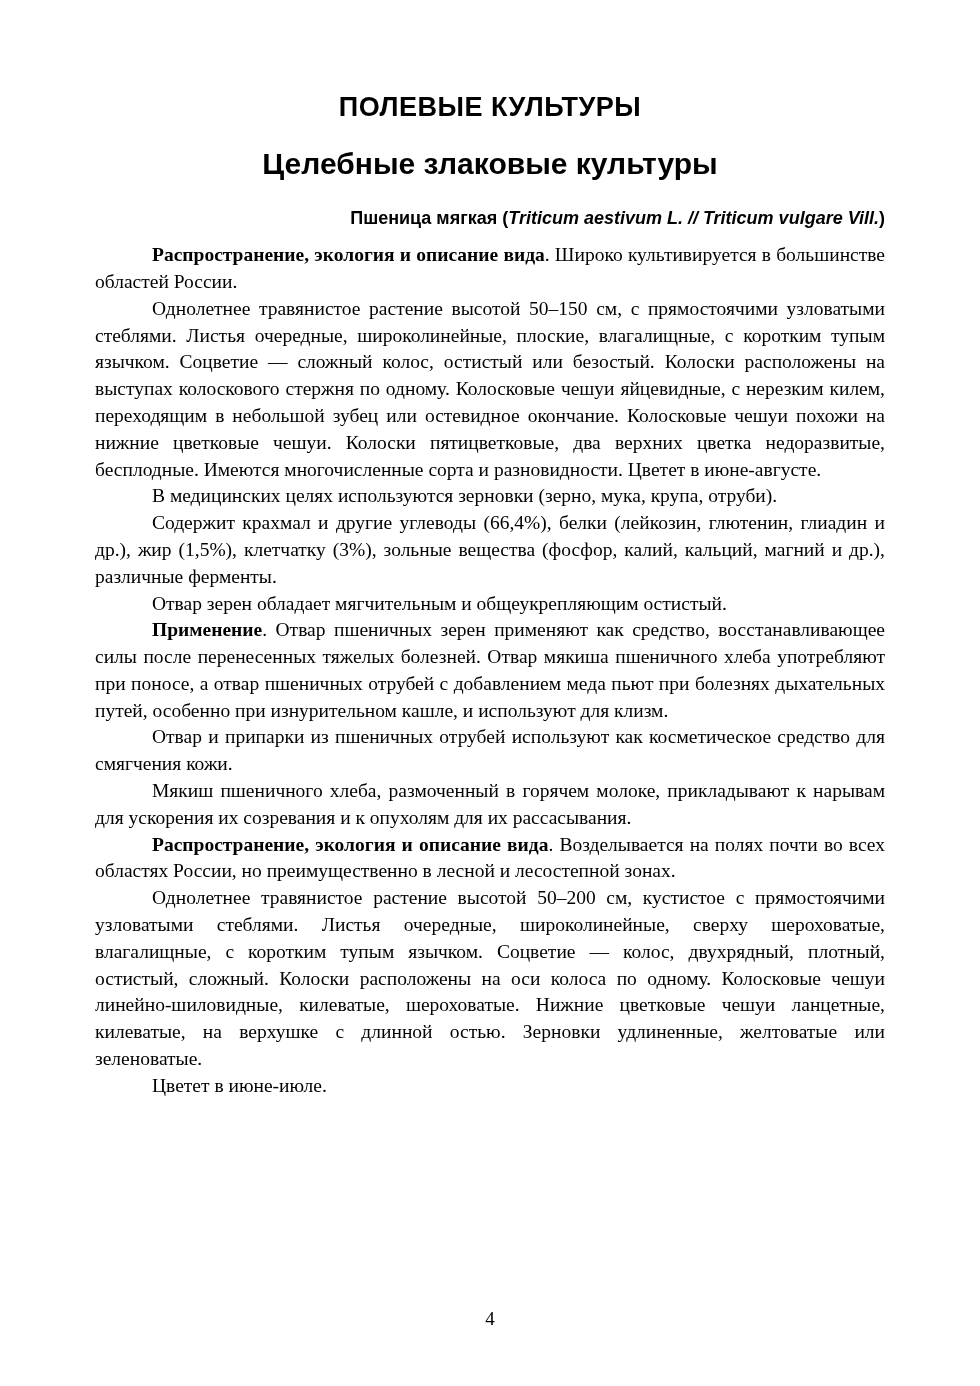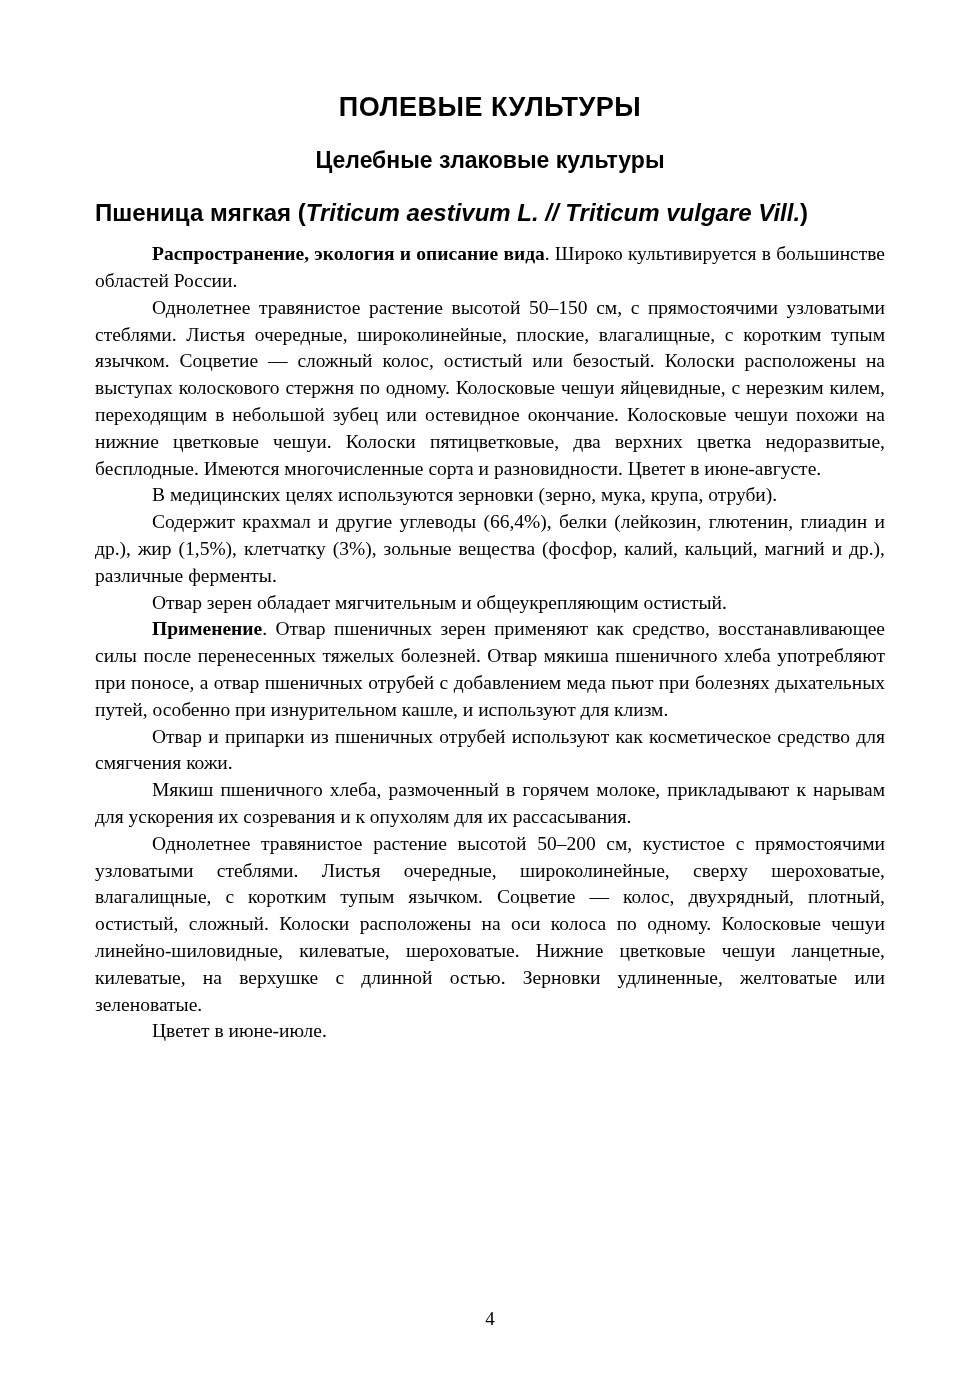--- a/index.html
+++ b/index.html
@@ -19,33 +19,33 @@
     font-family: "Liberation Sans", sans-serif;
     font-weight: bold;
     font-size: 27px;
     line-height: 1.15;
     text-align: center;
     letter-spacing: 0.5px;
   }
   .subtitle {
     font-family: "Liberation Sans", sans-serif;
     font-weight: bold;
-    font-size: 23px;
+    font-size: 30px;
     line-height: 1.15;
     text-align: center;
     margin-top: 24px;
   }
   .species-heading {
     font-family: "Liberation Sans", sans-serif;
     font-weight: bold;
-    font-size: 24px;
+    font-size: 18px;
     line-height: 1.2;
     margin-top: 26px;
     margin-bottom: 13px;
-    text-align: left;
+    text-align: right;
   }
   .species-heading .latin { font-style: italic; }
   p.body {
     font-size: 19.5px;
     line-height: 26.8px;
     text-align: justify;
     text-indent: 57px;
   }
   p.body .lead { font-weight: bold; }
   .section { margin: 0; }
@@ -74,19 +74,20 @@
     <p class="body"><span>В медицинских целях используются зерновки (зерно, мука, крупа, отруби).</span></p>
     <p class="body"><span>Содержит крахмал и другие углеводы (66,4%), белки (лейкозин, глютенин, глиадин и др.), жир (1,5%), клетчатку (3%), зольные вещества (фосфор, калий, кальций, магний и др.), различные ферменты.</span></p>
     <p class="body"><span>Отвар зерен обладает мягчительным и общеукрепляющим остистый.</span></p>
     <p class="body"><span class="lead">Применение</span><span>. Отвар пшеничных зерен применяют как средство, восстанавливающее силы после перенесенных тяжелых болезней. Отвар мякиша пшеничного хлеба употребляют при поносе, а отвар пшеничных отрубей с добавлением меда пьют при болезнях дыхательных путей, особенно при изнурительном кашле, и используют для клизм.</span></p>
     <p class="body"><span>Отвар и припарки из пшеничных отрубей используют как косметическое средство для смягчения кожи.</span></p>
     <p class="body"><span>Мякиш пшеничного хлеба, размоченный в горячем молоке, прикладывают к нарывам для ускорения их созревания и к опухолям для их рассасывания.</span></p>
   </div>
 
   <div class="section">
 
+    <p class="body"><span class="lead">Распространение, экология и описание вида</span><span>. Возделывается на полях почти во всех областях России, но преимущественно в лесной и лесостепной зонах.</span></p>
     <p class="body"><span>Однолетнее травянистое растение высотой 50–200 см, кустистое с прямостоячими узловатыми стеблями. Листья очередные, широколинейные, сверху шероховатые, влагалищные, с коротким тупым язычком. Соцветие — колос, двухрядный, плотный, остистый, сложный. Колоски расположены на оси колоса по одному. Колосковые чешуи линейно-шиловидные, килеватые, шероховатые. Нижние цветковые чешуи ланцетные, килеватые, на верхушке с длинной остью. Зерновки удлиненные, желтоватые или зеленоватые.</span></p>
     <p class="body"><span>Цветет в июне-июле.</span></p>
   </div>
 
   <div class="page-number">4</div>
 
 </div>
 
 </body></html>

